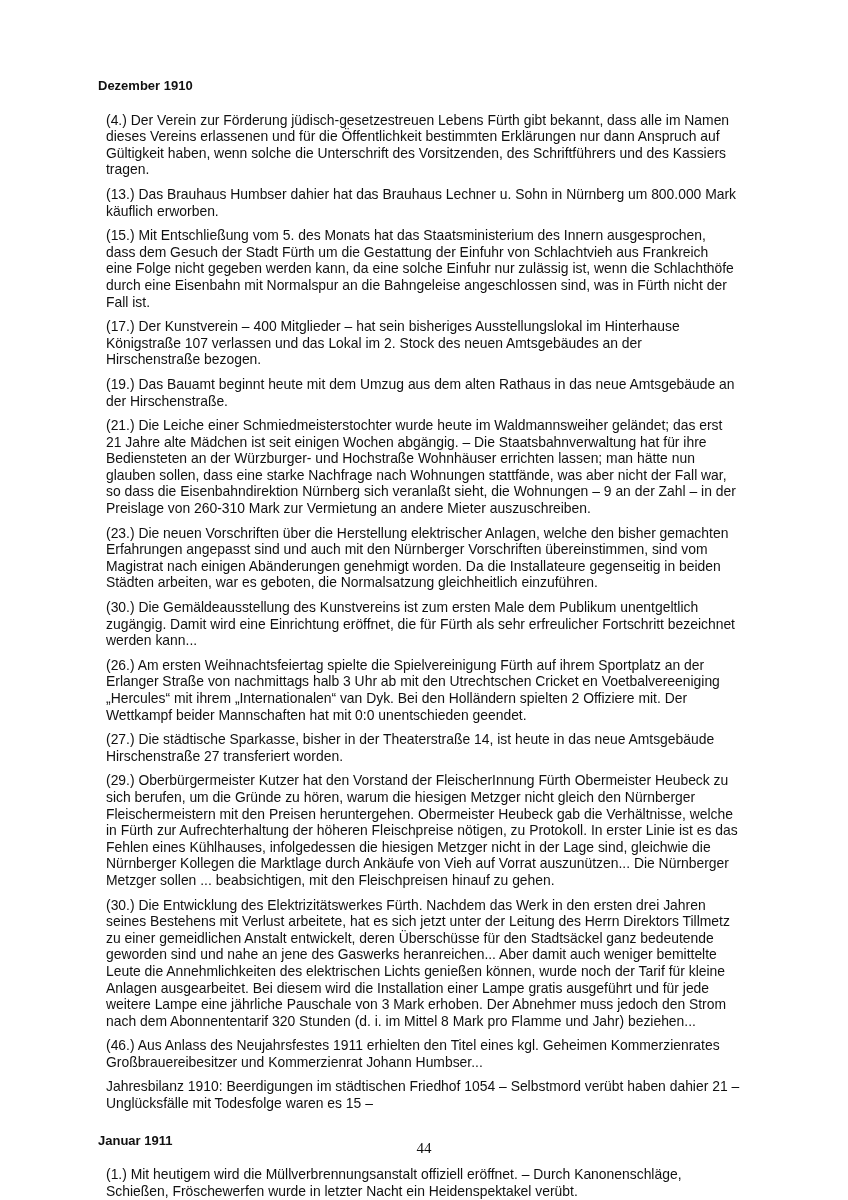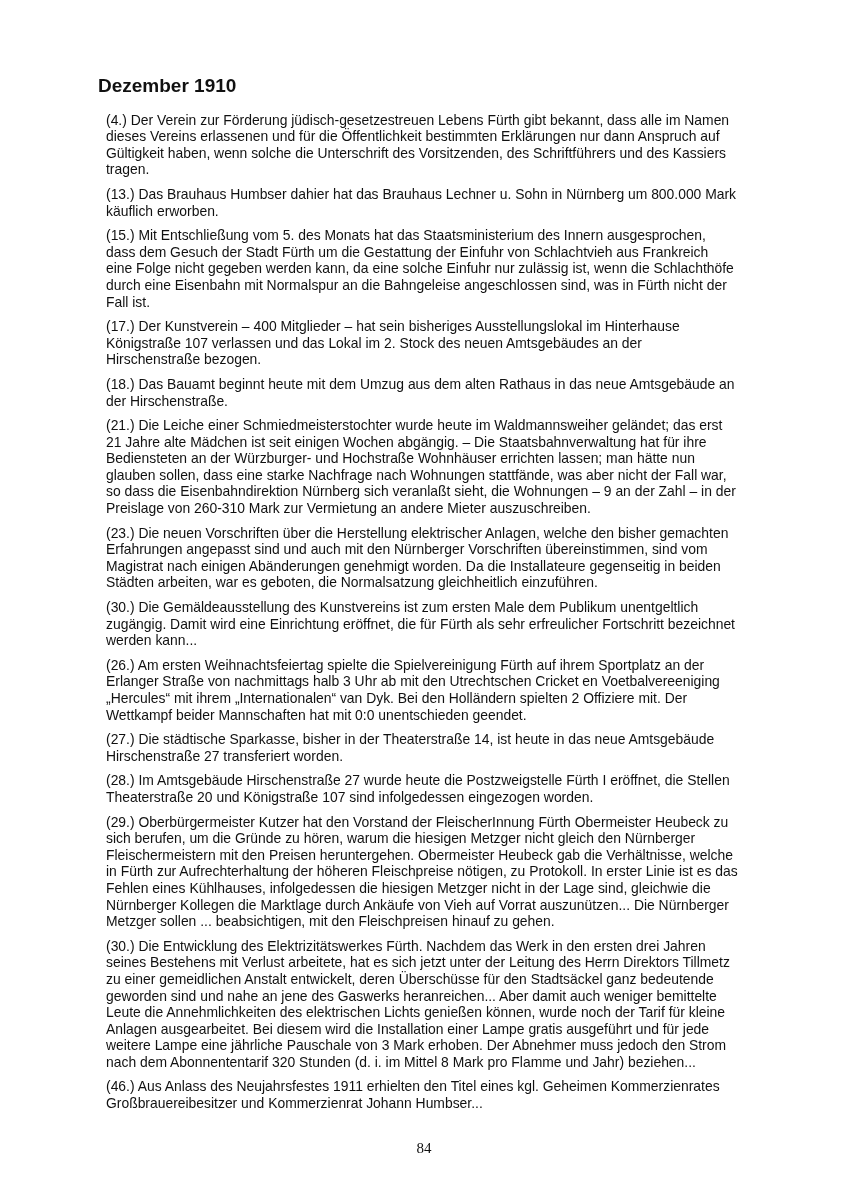--- a/index.html
+++ b/index.html
@@ -20,21 +20,21 @@
     position: absolute;
     left: 98px;
     top: 78px;
     width: 672px;
     font-size: 13.9px;
     line-height: 16.6px;
     text-align: left;
   }
   .section-heading {
     font-weight: bold;
-    font-size: 19px;
+    font-size: 13px;
     margin: 0 0 17px 0;
   }
   .section + .section .section-heading {
     margin-top: 21px;
   }
   .entries p {
     margin: 8px;
     white-space: pre-line;
   }
   .page-number {
@@ -70,21 +70,21 @@
           <p>(15.) Mit Entschließung vom 5. des Monats hat das Staatsministerium des Innern ausgesprochen,
 dass dem Gesuch der Stadt Fürth um die Gestattung der Einfuhr von Schlachtvieh aus Frankreich
 eine Folge nicht gegeben werden kann, da eine solche Einfuhr nur zulässig ist, wenn die Schlachthöfe
 durch eine Eisenbahn mit Normalspur an die Bahngeleise angeschlossen sind, was in Fürth nicht der
 Fall ist.</p>
 
           <p>(17.) Der Kunstverein – 400 Mitglieder – hat sein bisheriges Ausstellungslokal im Hinterhause
 Königstraße 107 verlassen und das Lokal im 2. Stock des neuen Amtsgebäudes an der
 Hirschenstraße bezogen.</p>
 
-          <p>(18.) Das Bauamt beginnt heute mit dem Umzug aus dem alten Rathaus in das neue Amtsgebäude an
+          <p>(19.) Das Bauamt beginnt heute mit dem Umzug aus dem alten Rathaus in das neue Amtsgebäude an
 der Hirschenstraße.</p>
 
           <p>(21.) Die Leiche einer Schmiedmeisterstochter wurde heute im Waldmannsweiher geländet; das erst
 21 Jahre alte Mädchen ist seit einigen Wochen abgängig. – Die Staatsbahnverwaltung hat für ihre
 Bediensteten an der Würzburger- und Hochstraße Wohnhäuser errichten lassen; man hätte nun
 glauben sollen, dass eine starke Nachfrage nach Wohnungen stattfände, was aber nicht der Fall war,
 so dass die Eisenbahndirektion Nürnberg sich veranlaßt sieht, die Wohnungen – 9 an der Zahl – in der
 Preislage von 260-310 Mark zur Vermietung an andere Mieter auszuschreiben.</p>
 
           <p>(23.) Die neuen Vorschriften über die Herstellung elektrischer Anlagen, welche den bisher gemachten
@@ -97,22 +97,20 @@
 werden kann...</p>
 
           <p>(26.) Am ersten Weihnachtsfeiertag spielte die Spielvereinigung Fürth auf ihrem Sportplatz an der
 Erlanger Straße von nachmittags halb 3 Uhr ab mit den Utrechtschen Cricket en Voetbalvereeniging
 „Hercules“ mit ihrem „Internationalen“ van Dyk. Bei den Holländern spielten 2 Offiziere mit. Der
 Wettkampf beider Mannschaften hat mit 0:0 unentschieden geendet.</p>
 
           <p>(27.) Die städtische Sparkasse, bisher in der Theaterstraße 14, ist heute in das neue Amtsgebäude
 Hirschenstraße 27 transferiert worden.</p>
 
-          <p>(28.) Im Amtsgebäude Hirschenstraße 27 wurde heute die Postzweigstelle Fürth I eröffnet, die Stellen
-Theaterstraße 20 und Königstraße 107 sind infolgedessen eingezogen worden.</p>
 
           <p>(29.) Oberbürgermeister Kutzer hat den Vorstand der FleischerInnung Fürth Obermeister Heubeck zu
 sich berufen, um die Gründe zu hören, warum die hiesigen Metzger nicht gleich den Nürnberger
 Fleischermeistern mit den Preisen heruntergehen. Obermeister Heubeck gab die Verhältnisse, welche
 in Fürth zur Aufrechterhaltung der höheren Fleischpreise nötigen, zu Protokoll. In erster Linie ist es das
 Fehlen eines Kühlhauses, infolgedessen die hiesigen Metzger nicht in der Lage sind, gleichwie die
 Nürnberger Kollegen die Marktlage durch Ankäufe von Vieh auf Vorrat auszunützen... Die Nürnberger
 Metzger sollen ... beabsichtigen, mit den Fleischpreisen hinauf zu gehen.</p>
 
           <p>(30.) Die Entwicklung des Elektrizitätswerkes Fürth. Nachdem das Werk in den ersten drei Jahren
@@ -120,20 +118,30 @@
 zu einer gemeidlichen Anstalt entwickelt, deren Überschüsse für den Stadtsäckel ganz bedeutende
 geworden sind und nahe an jene des Gaswerks heranreichen... Aber damit auch weniger bemittelte
 Leute die Annehmlichkeiten des elektrischen Lichts genießen können, wurde noch der Tarif für kleine
 Anlagen ausgearbeitet. Bei diesem wird die Installation einer Lampe gratis ausgeführt und für jede
 weitere Lampe eine jährliche Pauschale von 3 Mark erhoben. Der Abnehmer muss jedoch den Strom
 nach dem Abonnententarif 320 Stunden (d. i. im Mittel 8 Mark pro Flamme und Jahr) beziehen...</p>
 
           <p>(46.) Aus Anlass des Neujahrsfestes 1911 erhielten den Titel eines kgl. Geheimen Kommerzienrates
 Großbrauereibesitzer und Kommerzienrat Johann Humbser...</p>
 
+          <p>Jahresbilanz 1910: Beerdigungen im städtischen Friedhof 1054 – Selbstmord verübt haben dahier 21 –
+Unglücksfälle mit Todesfolge waren es 15 –</p>
         </div>
     </div>
 
+    <div class="section">
+      <h2 class="section-heading">Januar 1911</h2>
+      <div class="entries">
+
+          <p>(1.) Mit heutigem wird die Müllverbrennungsanstalt offiziell eröffnet. – Durch Kanonenschläge,
+Schießen, Fröschewerfen wurde in letzter Nacht ein Heidenspektakel verübt.</p>
+        </div>
+    </div>
 
   </div>
 
-  <div class="page-number">84</div>
+  <div class="page-number">44</div>
 </div>
 
 </body></html>

